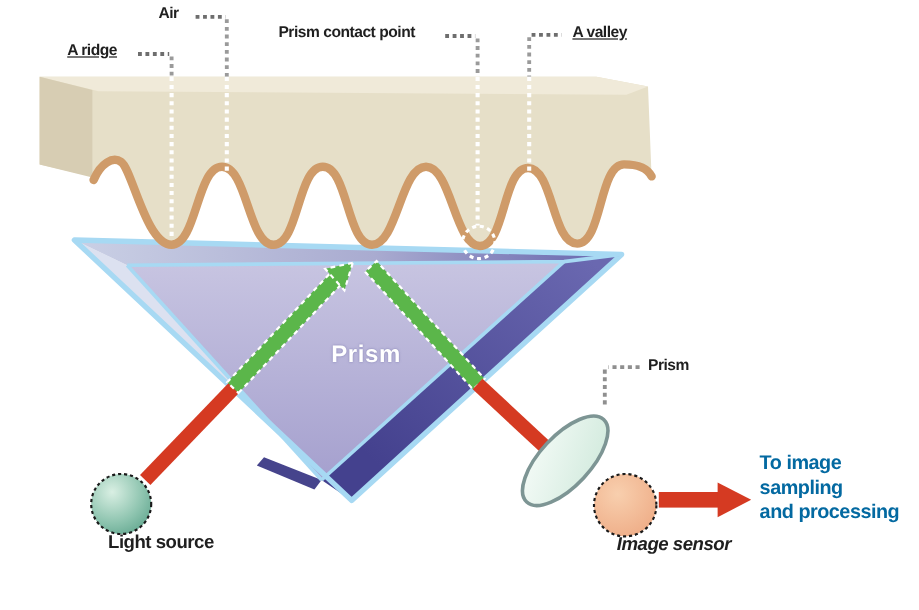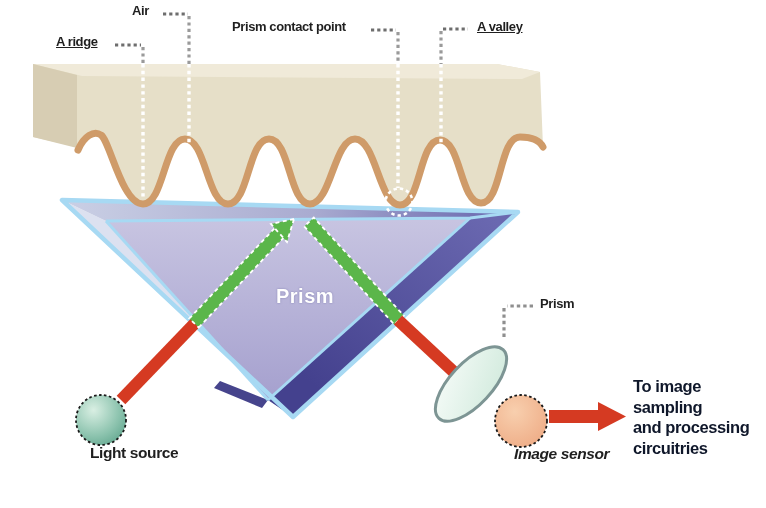--- a/index.html
+++ b/index.html
@@ -21,21 +21,21 @@
     line-height:1.1;
   }
   .lbl.small{font-size:15.5px;margin-left:44px;}
   .prism-lbl{
     color:#ffffff;
     font-size:20px;
     letter-spacing:0.5px;
     text-shadow:0 0 2px rgba(90,88,150,.6);
   }
   .red-text{
-    color:#0f172a;
+    color:#0369a1;
     line-height:20.5px;
     font-size:16.5px;
   }
   .two-line{line-height:19px;}
 </style>
 </head>
 <body>
 
 <div id="stage">
 
@@ -196,16 +196,15 @@
   </div>
 
   <div class="lbl small two-line" style="left:470px;top:444px;font-style:italic;">
     <div>Image sensor</div>
   </div>
 
   <div class="lbl red-text" style="left:633px;top:376px;">
     <div>To image</div>
     <div>sampling</div>
     <div>and processing</div>
-    <div>circuitries</div>
   </div>
 
 </div>
 
 </body></html>

